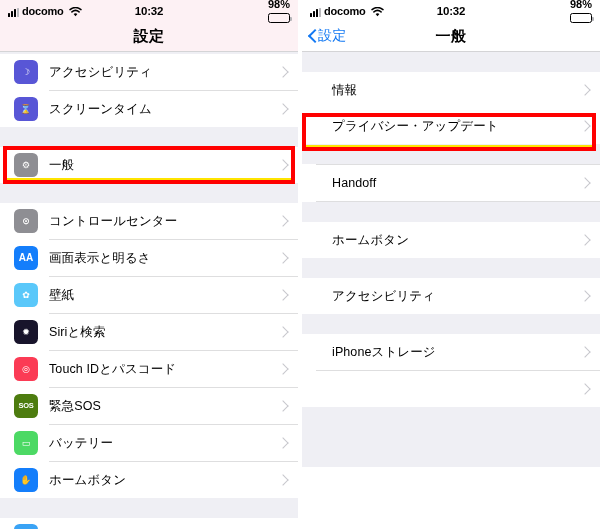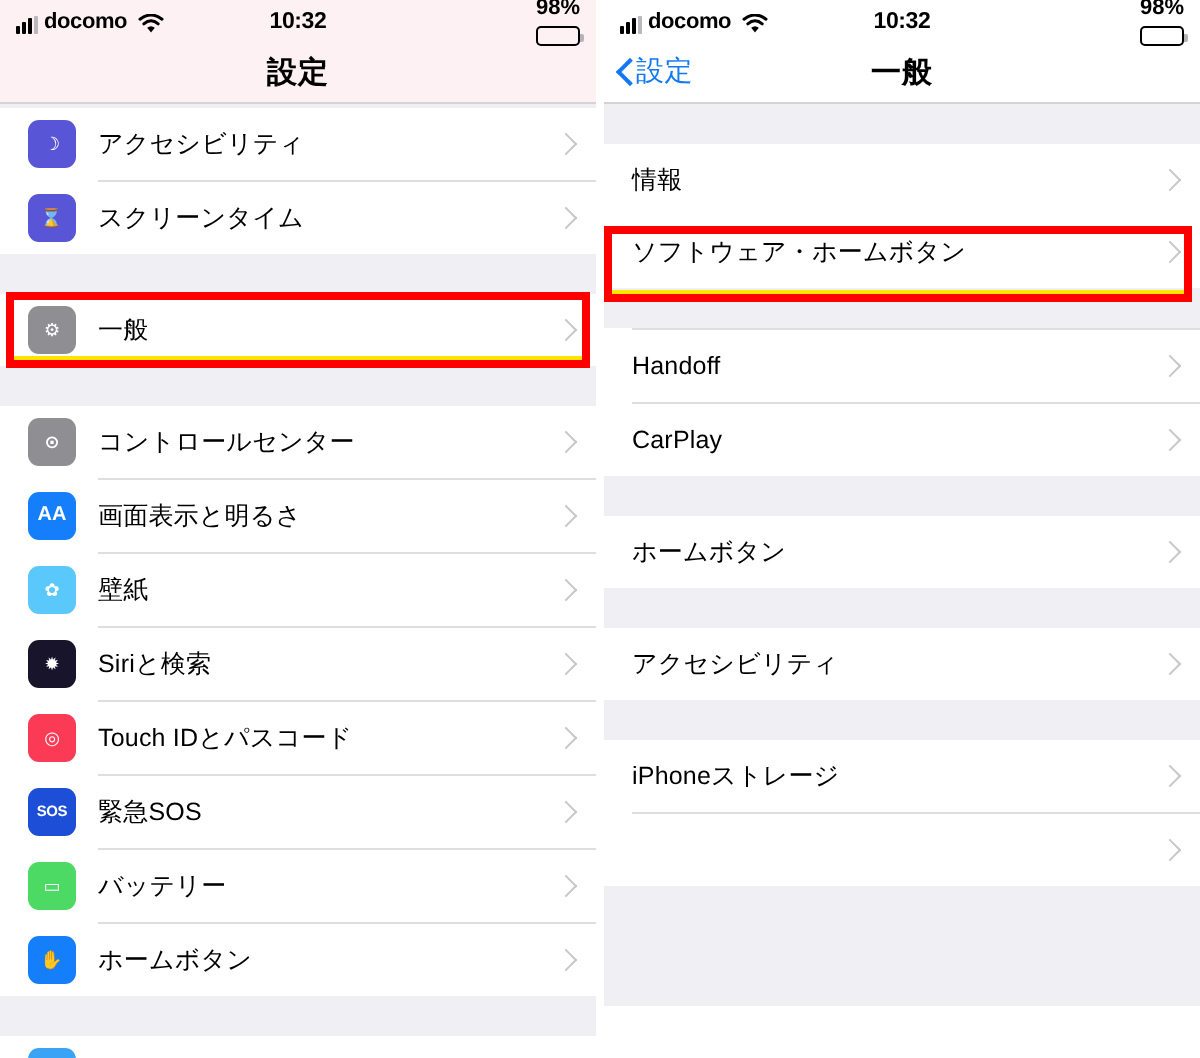--- a/index.html
+++ b/index.html
@@ -107,21 +107,21 @@
   .row .icon {
     width: 24px; height: 24px; border-radius: 5.5px;
     flex: 0 0 24px;
     display:flex; align-items:center; justify-content:center;
     overflow:hidden; position:relative;
   }
   .row .label {
     font-size: 12.5px; color:#000; margin-left: 11px;
     letter-spacing: .1px; white-space: nowrap;
   }
-  .row.plain .label { margin-left: 0; }
+  .row.plain .label { margin-left: 16px; }
   .row .chev {
     margin-left:auto; margin-right: 12px;
     width:7px; height:12px; position:relative; flex:0 0 7px;
   }
   .row .chev:before {
     content:""; position:absolute; left:0; top:2px;
     width:7px; height:7px;
     border-right: 1.6px solid #c7c7cc; border-top: 1.6px solid #c7c7cc;
     transform: rotate(45deg);
   }
@@ -142,21 +142,21 @@
 
   
   .g-moon  { background:#5856d6; }
   .g-hour  { background:#5856d6; }
   .g-gear  { background:#8e8e93; }
   .g-ctrl  { background:#8e8e93; }
   .g-disp  { background:#147efb; }
   .g-wall  { background:#5ac8fa; }
   .g-siri  { background:#18142b; }
   .g-touch { background:#fb3b55; }
-  .g-sos   { background:#1d4ed8; }
+  .g-sos   { background:#4d7c0f; }
   .g-batt  { background:#4cd964; }
   .g-priv  { background:#147efb; }
   .g-itunes{ background:#3aa3f5; }
   .glyph-txt { color:#fff; font-size:9px; font-weight:bold; line-height:1; }
   .glyph-txt.sos { font-size:7.5px; letter-spacing:-.2px; }
   .glyph-txt.aa { font-size:10px; }
 </style>
 </head>
 <body>
 
@@ -341,36 +341,32 @@
         <div class="gap" style="height: 20px;"></div>
         <div class="group">
           <div class="row plain">
             <div class="label">情報</div>
             <div class="chev"></div>
           </div>
         </div>
         <div class="gap" style="height: 0px;"></div>
         <div class="group">
           <div class="row plain">
-            <div class="label">ソフトウェア・ホームボタン</div>
+            <div class="label">プライバシー・アップデート</div>
             <div class="chev"></div>
           </div>
         </div>
         <div class="gap" style="height: 20px;"></div>
         <div class="group">
           <div class="sep full"></div>
           <div class="row plain">
             <div class="label">Handoff</div>
             <div class="chev"></div>
           </div>
           <div class="sep full"></div>
-          <div class="row plain">
-            <div class="label">CarPlay</div>
-            <div class="chev"></div>
-          </div>
         </div>
         <div class="gap" style="height: 20px;"></div>
         <div class="group">
           <div class="row plain">
             <div class="label">ホームボタン</div>
             <div class="chev"></div>
           </div>
         </div>
         <div class="gap" style="height: 20px;"></div>
         <div class="group">

